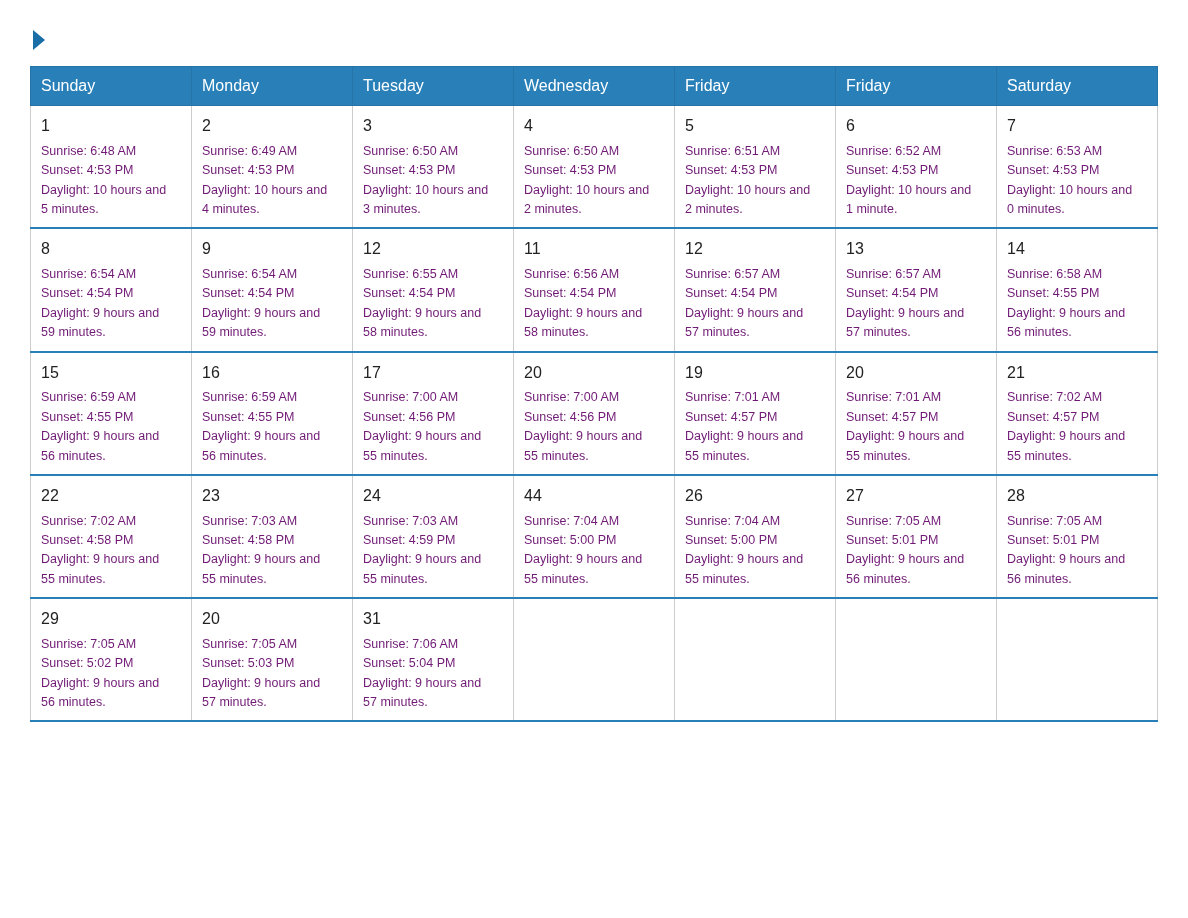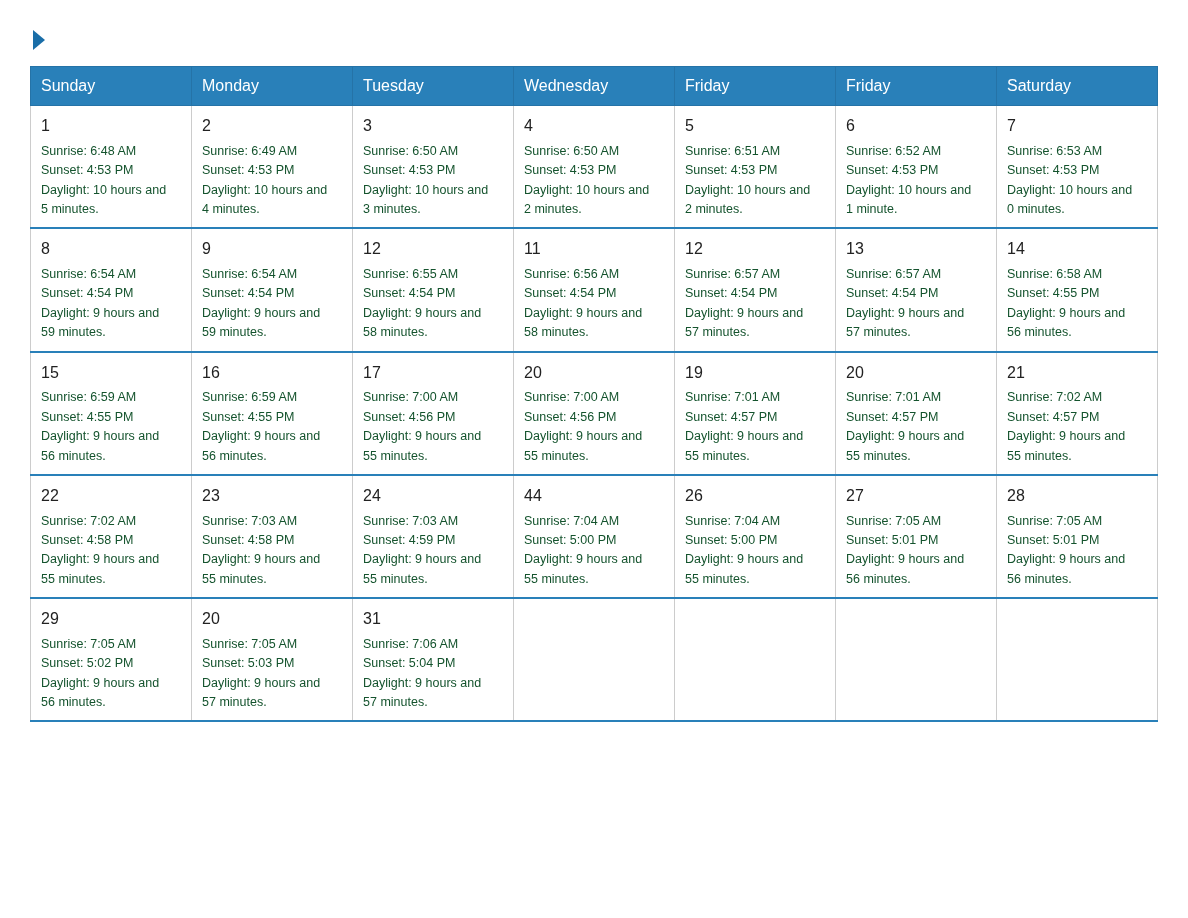--- a/index.html
+++ b/index.html
@@ -89,21 +89,21 @@
     }
     .day-num {
       font-size: 16px;
       font-weight: normal;
       color: #222;
       display: block;
       margin-bottom: 3px;
     }
     .day-info {
       font-size: 12.5px;
-      color: #14532d;
+      color: #701a75;
       line-height: 1.55;
     }
     .empty-cell {
       background: #fff;
     }
   </style>
 </head>
 <body>
 
 <div class="header-area">

